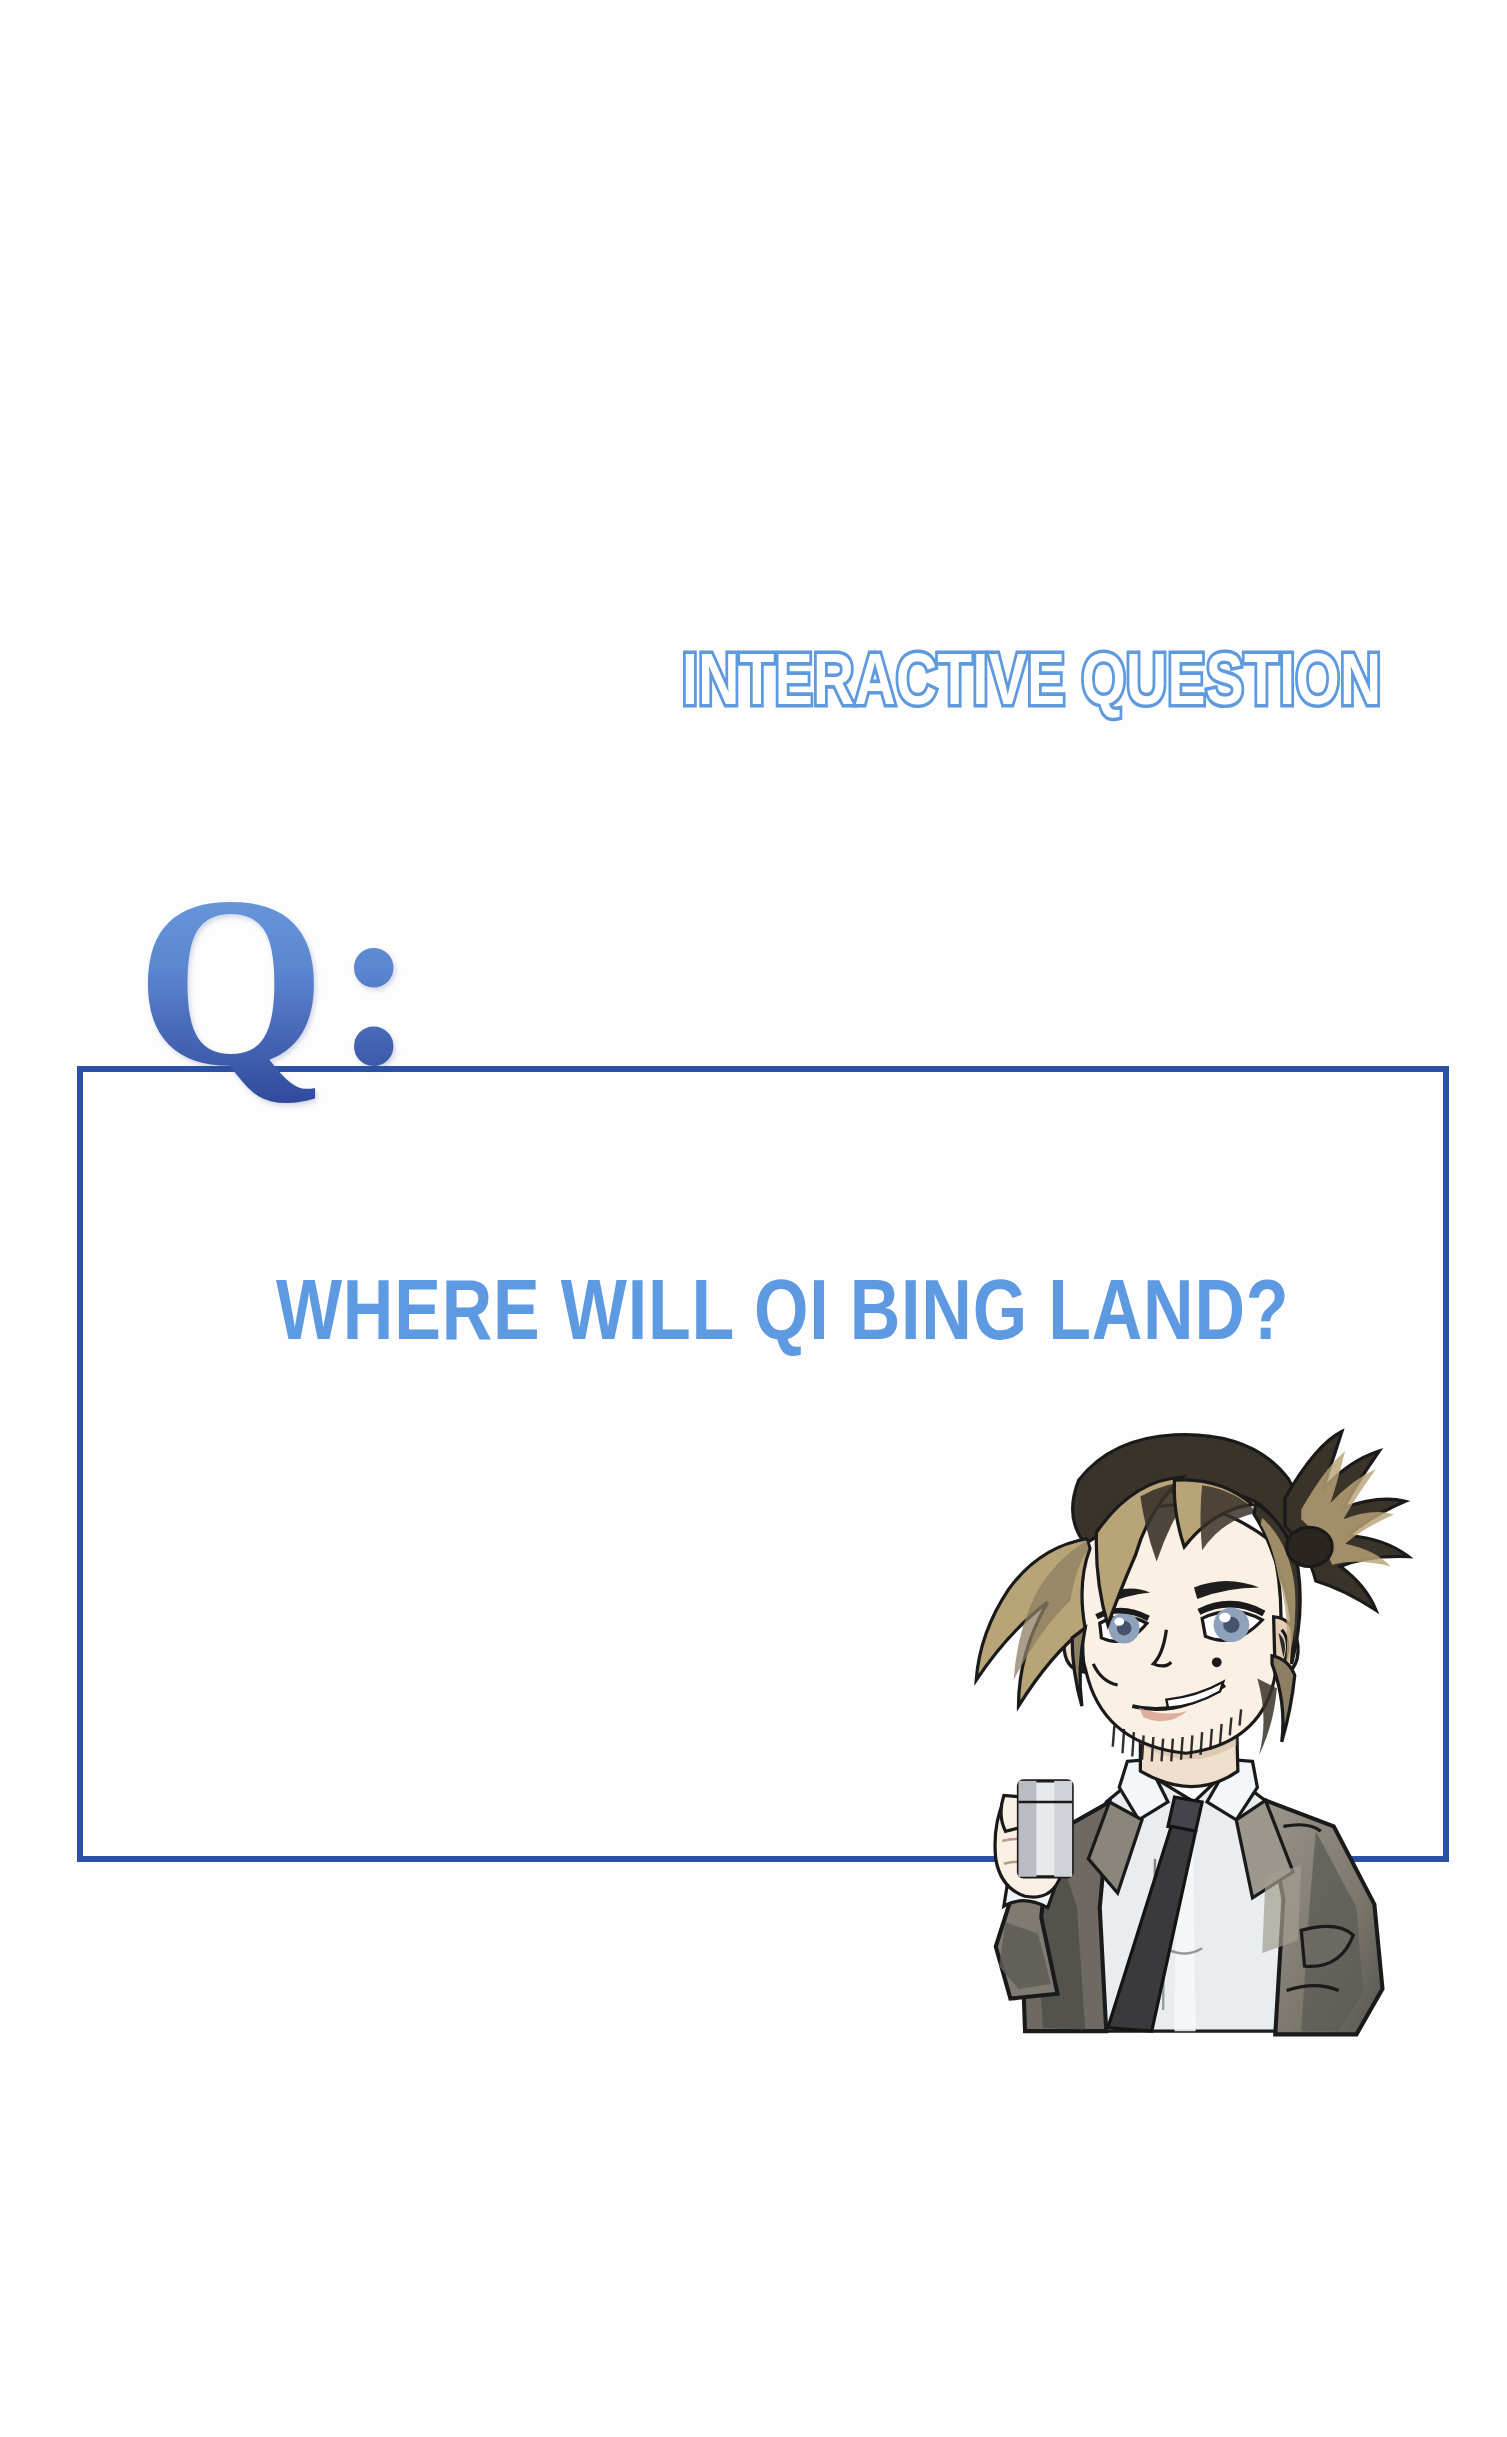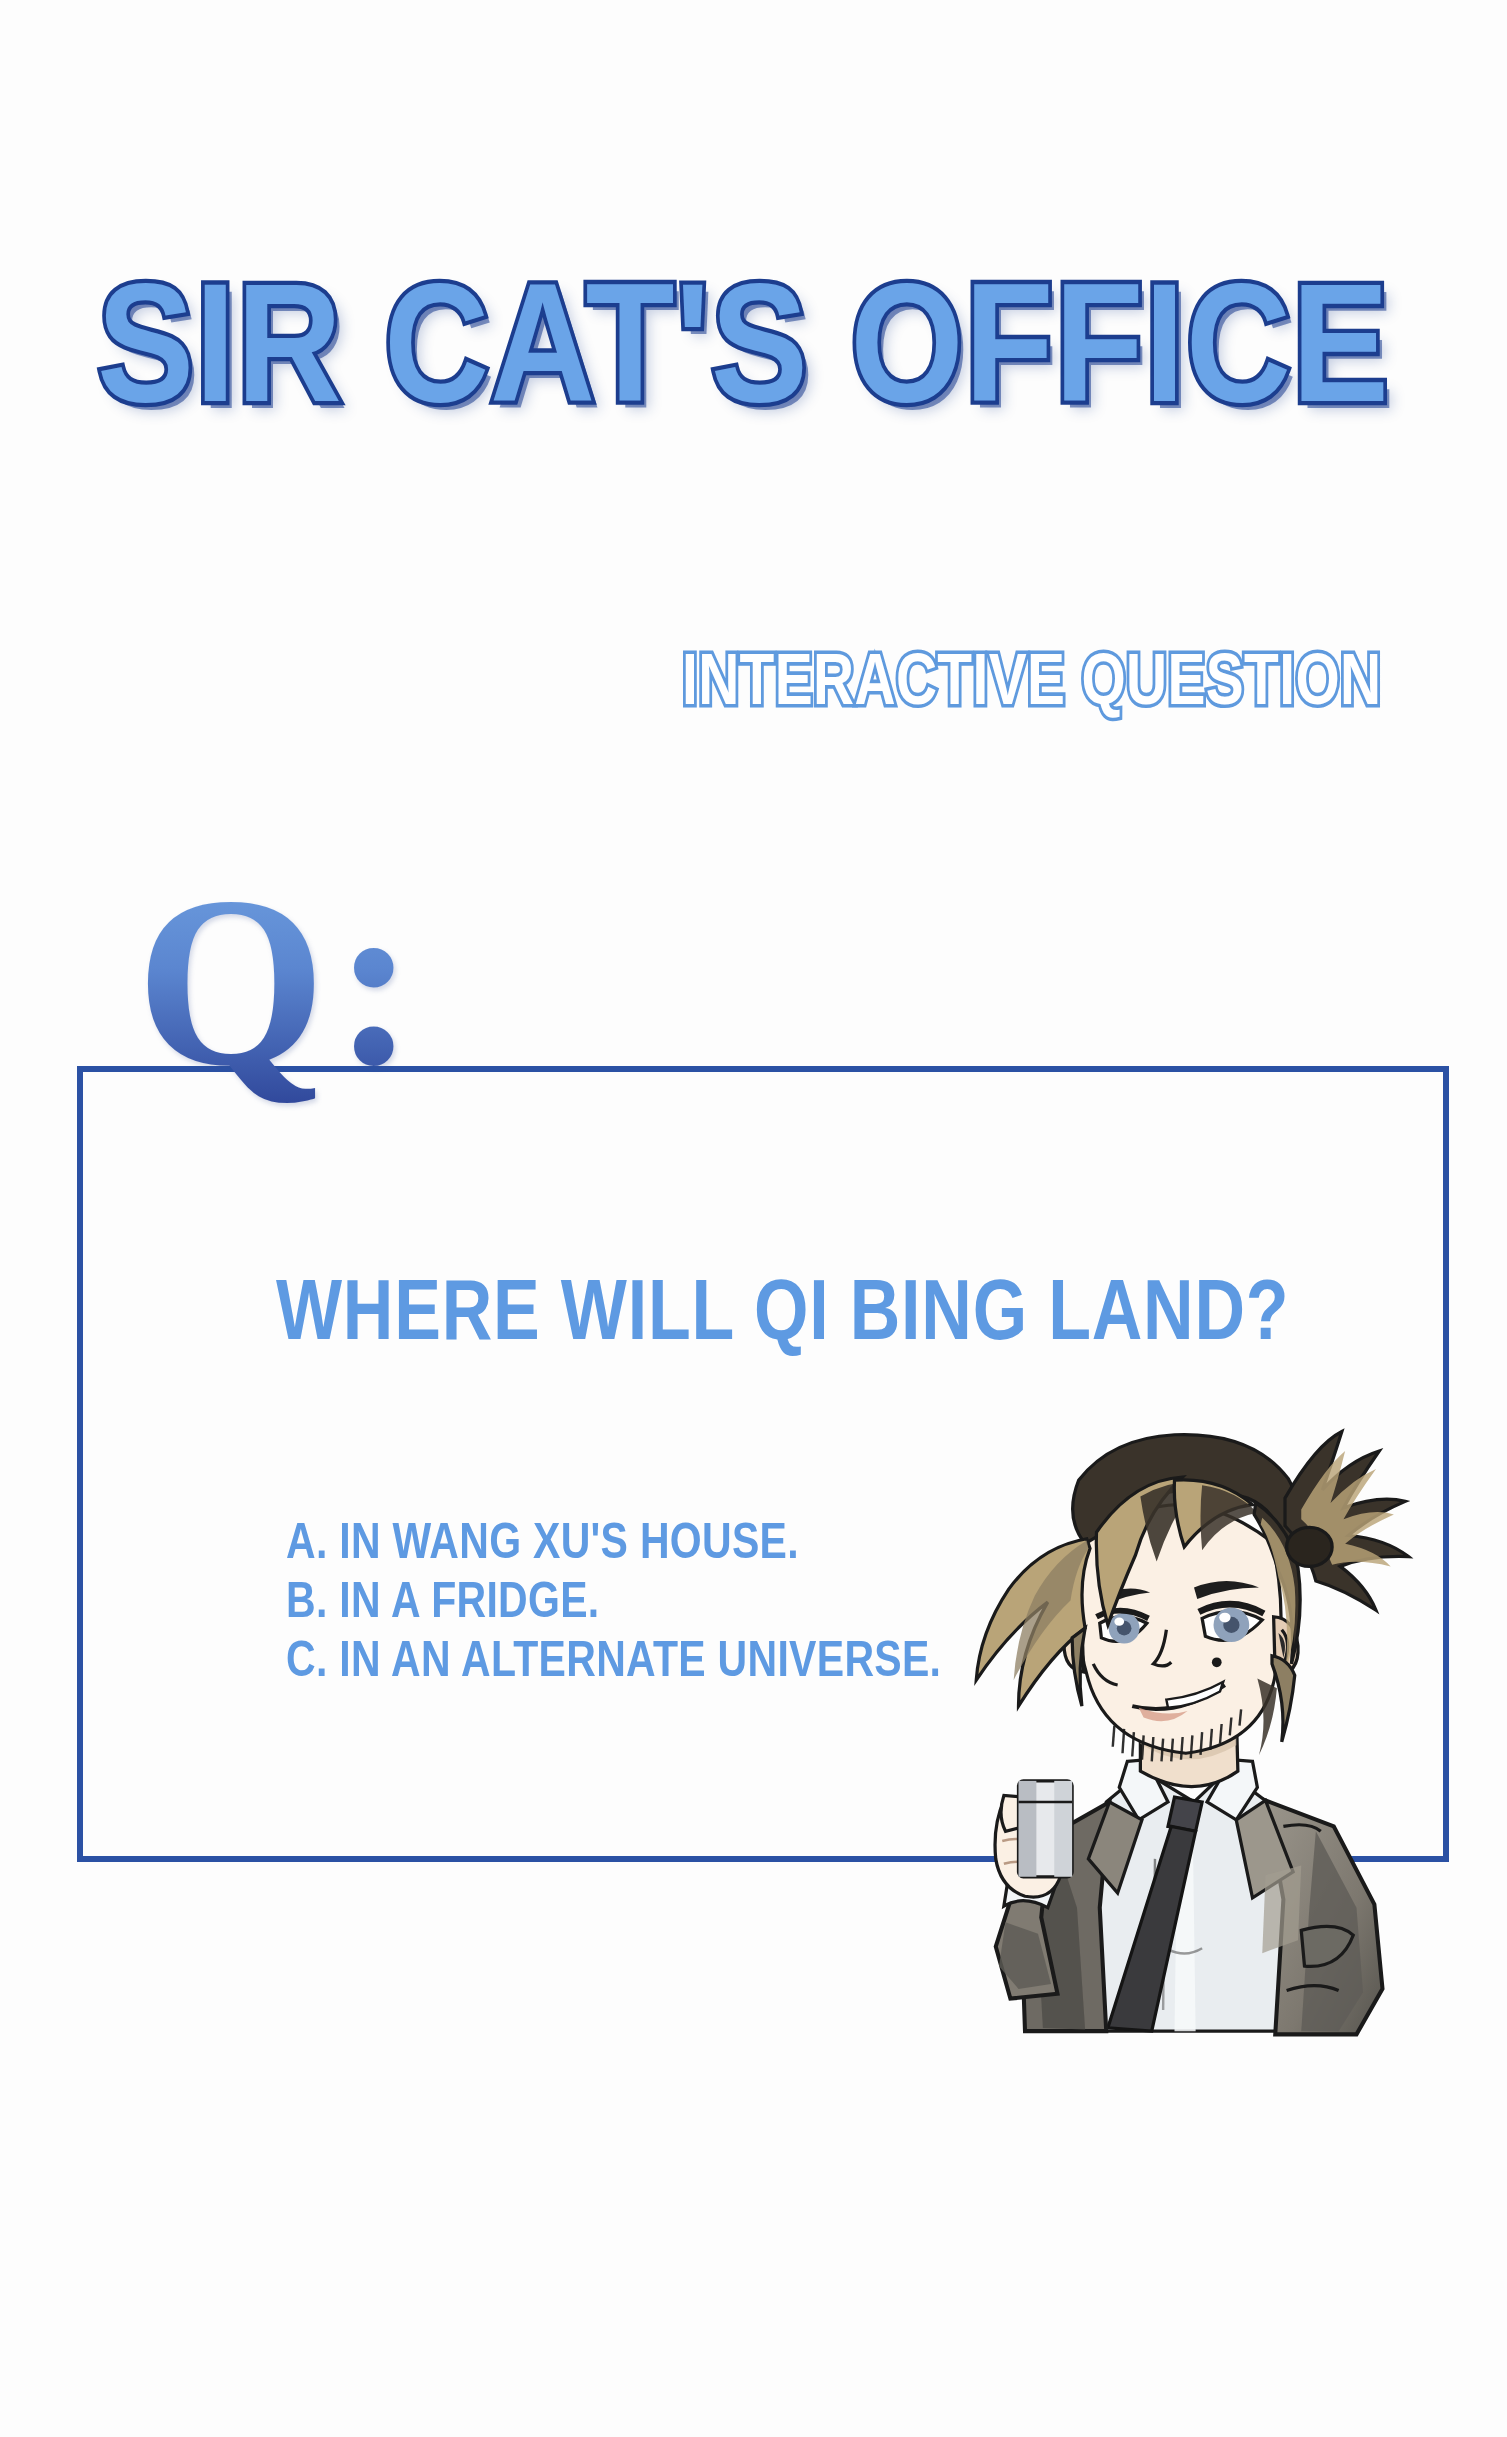--- a/index.html
+++ b/index.html
@@ -148,39 +148,31 @@
     height: 634px;
     z-index: 5;
   }
   .character svg { display: block; width: 100%; height: 100%; }
 </style>
 </head>
 <body>
 
 <div class="page">
 
-  <div class="title-wrap">
-    <div class="title-text">SIR CAT'S OFFICE</div>
-  </div>
 
   <div class="subtitle-wrap">
     <div class="subtitle-text">INTERACTIVE QUESTION</div>
   </div>
 
   <div class="q-mark">Q:</div>
 
   <div class="q-box"></div>
 
   <div class="q-headline">WHERE WILL QI BING LAND?</div>
 
-  <div class="options">
-    <div class="option-line">A. IN WANG XU'S HOUSE.</div>
-    <div class="option-line">B. IN A FRIDGE.</div>
-    <div class="option-line">C. IN AN ALTERNATE UNIVERSE.</div>
-  </div>
 
   <div class="character">
     <svg viewBox="0 0 640 780" xmlns="http://www.w3.org/2000/svg">
       <defs>
         <linearGradient id="hairG" x1="0" y1="0" x2="0.6" y2="1">
           <stop offset="0%" stop-color="#c4ae82"></stop>
           <stop offset="55%" stop-color="#a89madd"></stop>
           <stop offset="100%" stop-color="#8d7f63"></stop>
         </linearGradient>
         <linearGradient id="jacketG" x1="0" y1="0" x2="1" y2="1">

